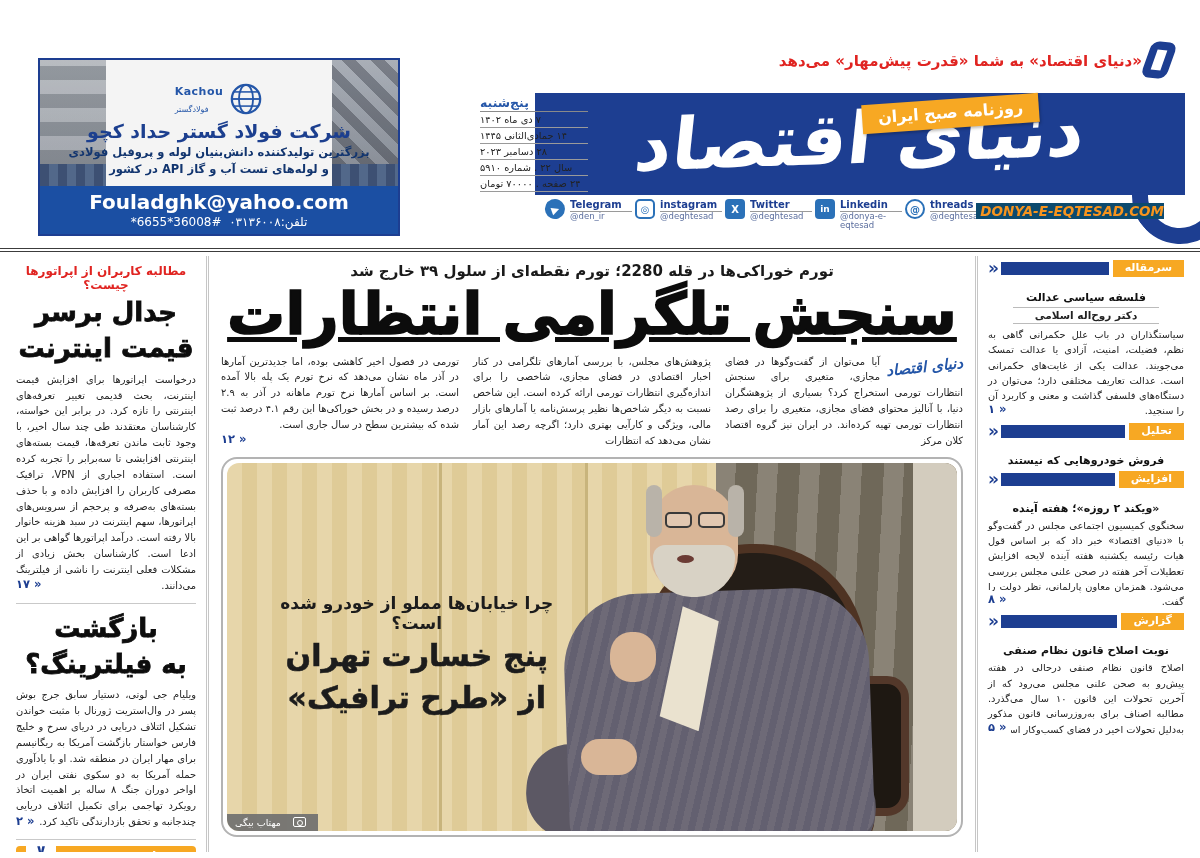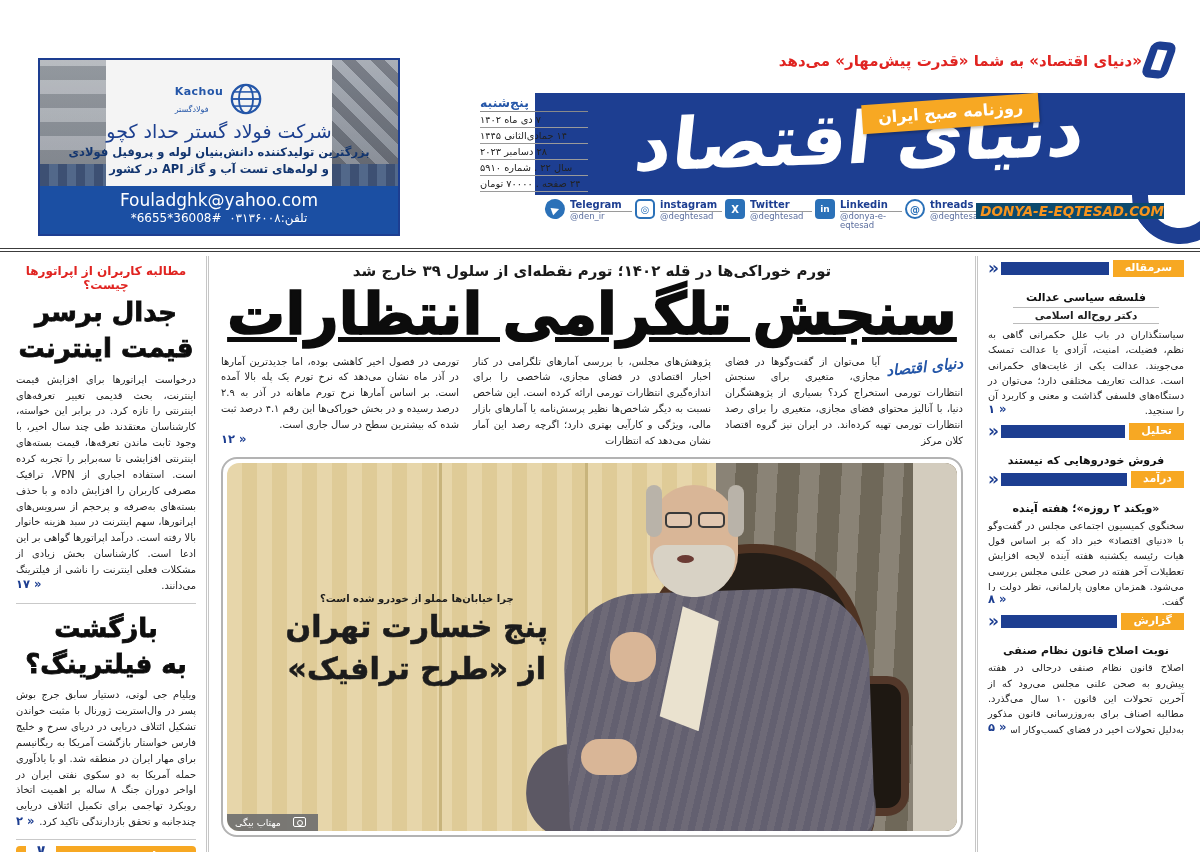--- a/index.html
+++ b/index.html
@@ -21,25 +21,25 @@
           repeating-linear-gradient(45deg,#b9bec6 0 10px,#7d828c 10px 20px),
           linear-gradient(180deg,#dfe1e4,#8e939b); background-blend-mode:multiply; }
   .ad-pipes .navy { position:absolute; bottom:0; left:0; right:0; height:70px;
           background:repeating-linear-gradient(90deg,#2a3f66 0 9px,#41597f 9px 18px); }
   .ad-inner { position:relative; z-index:2; text-align:center; padding-top:22px; }
   .ad-logo-row { display:flex; align-items:center; justify-content:center; gap:6px; direction:rtl; }
   .globe { width:34px; height:34px; }
   .ad-logo-txt { text-align:left; color:#2456a8; line-height:1.05; }
   .ad-logo-en { font-size:11px; font-weight:bold; letter-spacing:.5px; }
   .ad-logo-fa { font-size:8px; }
-  .ad-company { margin-top:4px; font-size:19px; font-weight:normal; color:#1c3f8f; direction:rtl; }
+  .ad-company { margin-top:4px; font-size:19px; font-weight:bold; color:#1c3f8f; direction:rtl; }
   .ad-line { font-size:11.5px; font-weight:bold; color:#12356f; direction:rtl; margin-top:3px; }
   .ad-strip { position:absolute; z-index:3; left:0; right:0; bottom:0; height:48px;
         background:#1b4fa3; color:#fff; text-align:center; padding-top:4px; }
-  .ad-email { font-size:17px; font-weight:normal; }
+  .ad-email { font-size:20px; font-weight:bold; }
   .ad-phone { font-size:12px; direction:rtl; margin-top:1px; }
 
   
   .slogan { position:absolute; right:58px; top:52px; color:#e02421; font-weight:bold;
         font-size:15px; direction:rtl; }
   .mast-bar { position:absolute; left:535px; top:93px; width:650px; height:102px;
         background:#1d3e91; }
   .mast-logo { position:absolute; left:50%; top:44%; transform:translate(-50%,-50%) skewX(-8deg) rotate(-2deg);
         color:#fff; font-size:72px; font-weight:bold; white-space:nowrap; direction:rtl; line-height:1; }
   .badge { position:absolute; left:862px; top:99px; z-index:4; background:#f7a823; color:#fff;
@@ -126,21 +126,21 @@
         border-radius:46px 46px 40px 40px; }
   .hair { position:absolute; top:6%; width:16px; height:52px; background:#b9b3a9; border-radius:8px; }
   .hair.hl { left:57.4%; } .hair.hr { left:calc(58% + 78px); }
   .beard { position:absolute; left:58.4%; top:22.5%; width:82px; height:52px; background:#d8d2c5;
         border-radius:12px 12px 38px 38px; }
   .mouth { position:absolute; left:61.6%; top:25%; width:17px; height:8px; background:#6b3b34; border-radius:50%; }
   .glasses { position:absolute; left:58.8%; top:13.5%; width:78px; display:flex; gap:6px; justify-content:center; }
   .lens { width:27px; height:16px; border:2.5px solid #3a3a3a; border-radius:5px; background:rgba(255,255,255,.25); }
 
   .ph-text { position:absolute; left:3%; top:35%; width:46%; text-align:center; color:#1c1c1c; direction:rtl; }
-  .ph-k { font-size:10px; font-weight:bold; margin:2px 8px; }
+  .ph-k { font-size:17px; font-weight:bold; margin:2px 8px; }
   .ph-t { font-size:30px; font-weight:bold; line-height:1.4; -webkit-text-stroke:.6px #1c1c1c; }
   .credit { position:absolute; left:0; bottom:0; background:rgba(112,112,112,.92); color:#fff;
         font-size:9.5px; display:flex; align-items:center; gap:12px; padding:3px 12px 3px 8px; direction:rtl; }
   .cam { width:13px; height:10px; border:1.5px solid #fff; border-radius:2px; position:relative; }
   .cam::after { content:""; position:absolute; left:3px; top:1.5px; width:4px; height:4px;
         border:1.2px solid #fff; border-radius:50%; }
 
   
   .leftcol { width:180px; flex:0 0 180px; direction:rtl; }
   .l-kicker { color:#e02421; font-size:12px; font-weight:bold; text-align:center; margin:8px 0 2px; }
@@ -275,21 +275,21 @@
         <div class="art-head">
           <span class="tag">تحلیل</span>
           <span class="hbar"></span>
           <span class="chev">«</span>
         </div>
         <div class="s-title">فروش خودروهایی که نیستند</div>
       </div>
 
       <div>
         <div class="art-head">
-          <span class="tag">درآمد</span>
+          <span class="tag">افزایش</span>
           <span class="hbar"></span>
           <span class="chev">«</span>
         </div>
         <div class="s-title">«ویکند ۲ روزه»؛ هفته آینده</div>
         <p class="s-body"><span>سخنگوی کمیسیون اجتماعی مجلس در گفت‌وگو با «دنیای اقتصاد» خبر داد که بر اساس قول هیات رئیسه یکشنبه هفته آینده لایحه افزایش تعطیلات آخر هفته در صحن علنی مجلس بررسی می‌شود. همزمان معاون پارلمانی، نظر دولت را گفت.</span>
           <span class="pref">« ۸</span></p>
       </div>
 
       <div>
         <div class="art-head">
@@ -298,21 +298,21 @@
           <span class="chev">«</span>
         </div>
         <div class="s-title">نوبت اصلاح قانون نظام صنفی</div>
         <p class="s-body"><span>اصلاح قانون نظام صنفی درحالی در هفته پیش‌رو به صحن علنی مجلس می‌رود که از آخرین تحولات این قانون ۱۰ سال می‌گذرد. مطالبه اصناف برای به‌روزرسانی قانون مذکور به‌دلیل تحولات اخیر در فضای کسب‌وکار است.</span>
           <span class="pref">« ۵</span></p>
       </div>
 
     </aside>
 
     <main class="center">
-      <div class="kicker">تورم خوراکی‌ها در قله ۱۴۰۲؛ تورم نقطه‌ای از سلول ۳۹ خارج شد</div>
+      <div class="kicker">تورم خوراکی‌ها در قله 2280؛ تورم نقطه‌ای از سلول ۳۹ خارج شد</div>
       <h1 class="headline">سنجش تلگرامی انتظارات</h1>
       <div class="lead-cols">
         <p>
           <span class="brand-script">دنیای اقتصاد</span>
           <span>آیا می‌توان از گفت‌وگوها در فضای مجازی، متغیری برای سنجش انتظارات تورمی استخراج کرد؟ بسیاری از پژوهشگران دنیا، با آنالیز محتوای فضای مجازی، متغیری را برای رصد انتظارات تورمی تهیه کرده‌اند. در ایران نیز گروه اقتصاد کلان مرکز</span>
         </p>
         <p>پژوهش‌های مجلس، با بررسی آمارهای تلگرامی در کنار اخبار اقتصادی در فضای مجازی، شاخصی را برای اندازه‌گیری انتظارات تورمی ارائه کرده است. این شاخص نسبت به دیگر شاخص‌ها نظیر پرسش‌نامه یا آمارهای بازار مالی، ویژگی و کارآیی بهتری دارد؛ اگرچه رصد این آمار نشان می‌دهد که انتظارات</p>
         <p><span>تورمی در فصول اخیر کاهشی بوده، اما جدیدترین آمارها در آذر ماه نشان می‌دهد که نرخ تورم یک پله بالا آمده است. بر اساس آمارها نرخ تورم ماهانه در آذر به ۲.۹ درصد رسیده و در بخش خوراکی‌ها این رقم ۴.۱ درصد ثبت شده که بیشترین سطح در سال جاری است.</span>
           <span class="pref">« ۱۲</span></p>
       </div>

